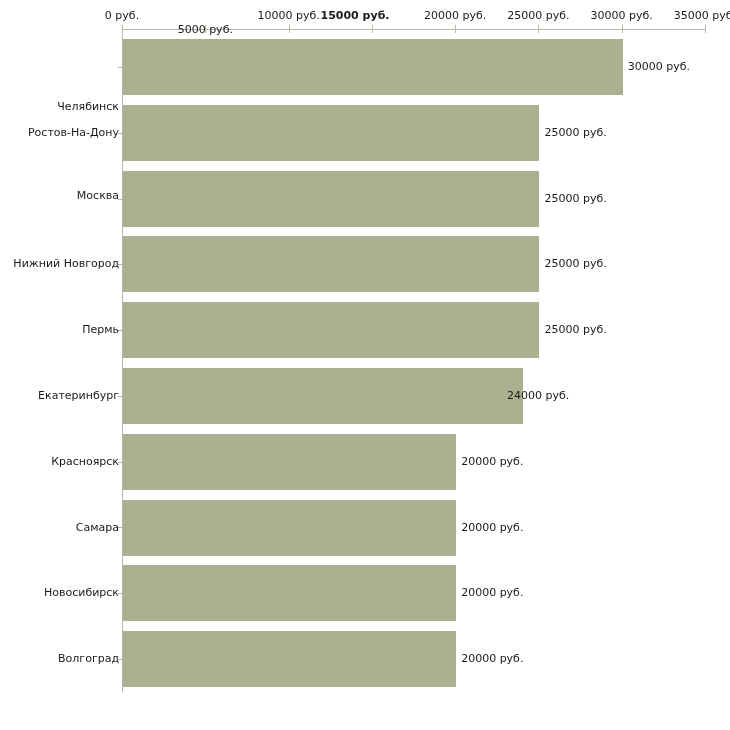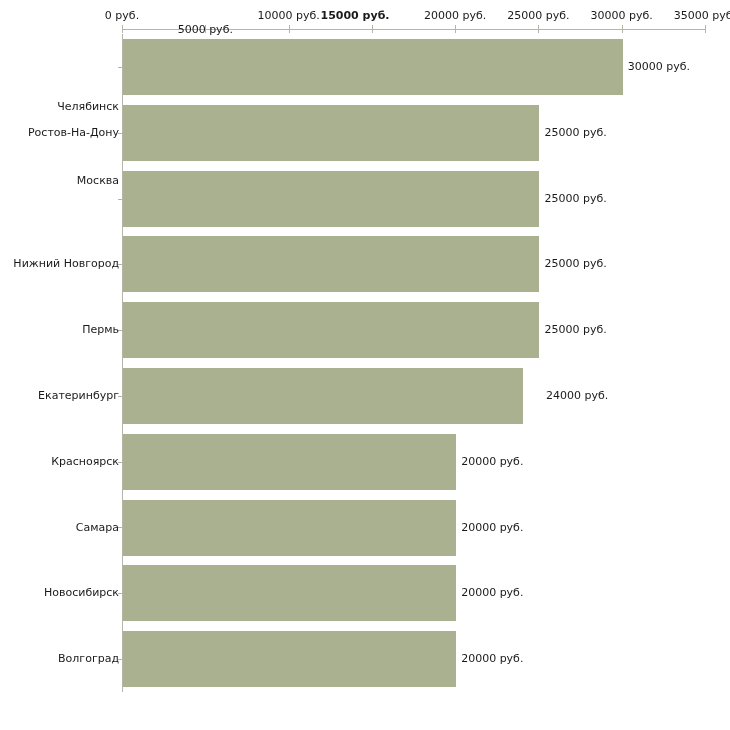--- a/index.html
+++ b/index.html
@@ -97,40 +97,40 @@
       </div>
       <div class="row" style="top: 0px;">
         <div class="bar" title="Ростов-На-Дону: 25000 руб." style="top: 70.7px; height: 56px; width: 416.429px; background: rgb(170, 177, 145);"></div>
         <div class="cat-tick" style="top: 99px;"></div>
         <div class="cat-label" style="top: 92.7px;">Ростов-На-Дону</div>
         <div class="bar-value" style="left: 544.429px; top: 92.7px;">25000 руб.</div>
       </div>
       <div class="row" style="top: 0px;">
         <div class="bar" title="Москва: 25000 руб." style="top: 136.5px; height: 56px; width: 416.429px; background: rgb(170, 177, 145);"></div>
         <div class="cat-tick" style="top: 165px;"></div>
-        <div class="cat-label" style="top: 141px; text-align: center;">Москва</div>
+        <div class="cat-label" style="top: 156px; text-align: center;">Москва</div>
         <div class="bar-value" style="left: 544.429px; top: 158.5px;">25000 руб.</div>
       </div>
       <div class="row" style="top: 0px;">
         <div class="bar" title="Нижний Новгород: 25000 руб." style="top: 202.3px; height: 56px; width: 416.429px; background: rgb(170, 177, 145);"></div>
         <div class="cat-tick" style="top: 230px;"></div>
         <div class="cat-label" style="top: 224.3px; text-align: right;">Нижний Новгород</div>
         <div class="bar-value" style="left: 544.429px; top: 224.3px;">25000 руб.</div>
       </div>
       <div class="row" style="top: 0px;">
         <div class="bar" title="Пермь: 25000 руб." style="top: 268.1px; height: 56px; width: 416.429px; background: rgb(170, 177, 145);"></div>
         <div class="cat-tick" style="top: 296px;"></div>
         <div class="cat-label" style="top: 290.1px; margin-left: 33px;">Пермь</div>
         <div class="bar-value" style="left: 544.429px; top: 290.1px;">25000 руб.</div>
       </div>
       <div class="row" style="top: 0px;">
         <div class="bar" title="Екатеринбург: 24000 руб." style="top: 333.9px; height: 56px; width: 399.771px; background: rgb(170, 177, 145);"></div>
         <div class="cat-tick" style="top: 362px;"></div>
         <div class="cat-label" style="top: 355.9px;">Екатеринбург</div>
-        <div class="bar-value" style="left: 546px; top: 355.9px;">24000 руб.</div>
+        <div class="bar-value" style="left: 507px; top: 355.9px;">24000 руб.</div>
       </div>
       <div class="row" style="top: 0px;">
         <div class="bar" title="Красноярск: 20000 руб." style="top: 399.7px; height: 56px; width: 333.143px; background: rgb(170, 177, 145);"></div>
         <div class="cat-tick" style="top: 428px;"></div>
         <div class="cat-label" style="top: 421.7px;">Красноярск</div>
         <div class="bar-value" style="left: 461.143px; top: 421.7px;">20000 руб.</div>
       </div>
       <div class="row" style="top: 0px;">
         <div class="bar" title="Самара: 20000 руб." style="top: 465.5px; height: 56px; width: 333.143px; background: rgb(170, 177, 145);"></div>
         <div class="cat-tick" style="top: 493px;"></div>

